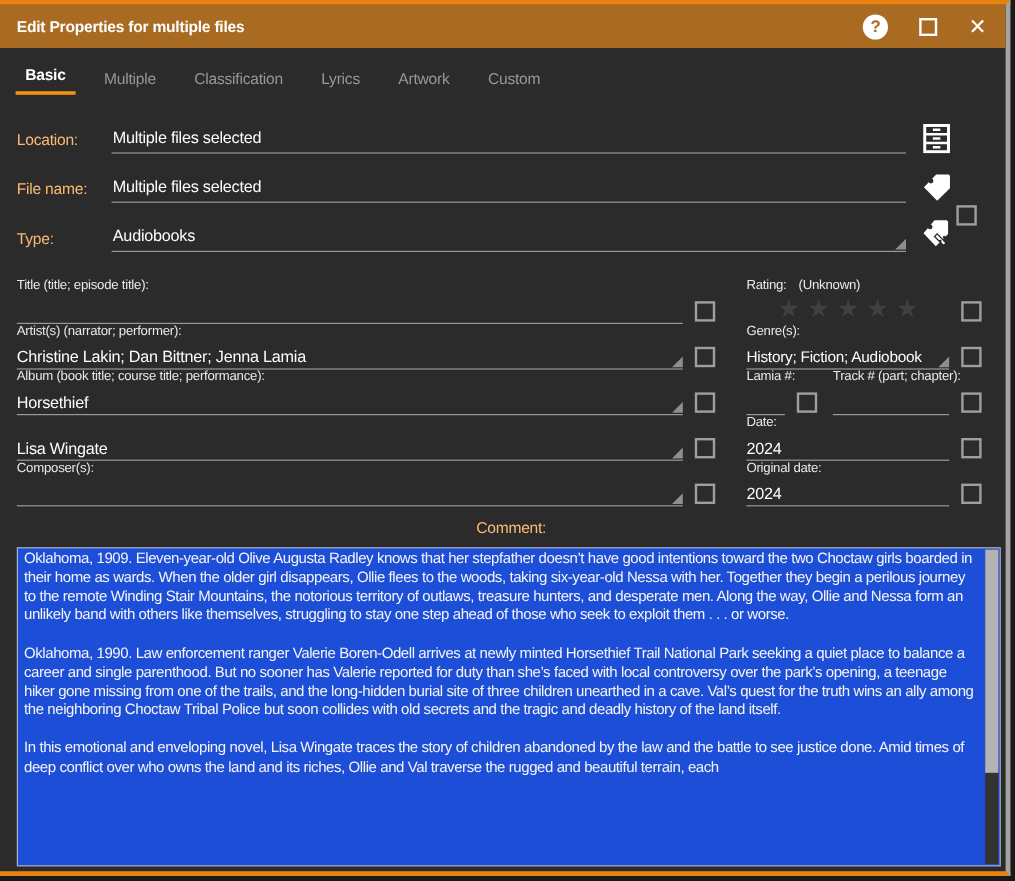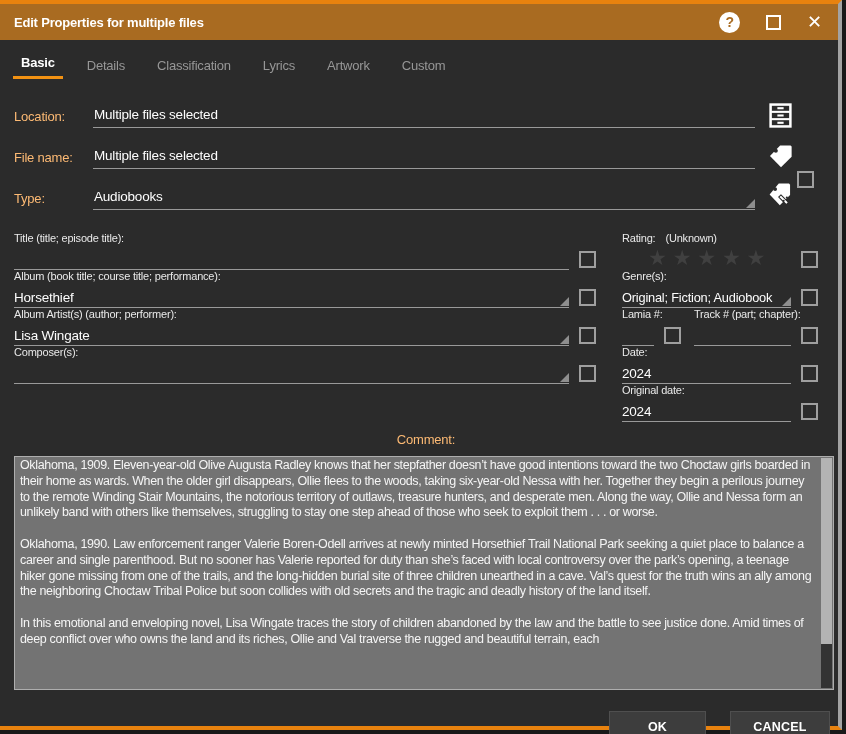--- a/index.html
+++ b/index.html
@@ -52,22 +52,22 @@
   .stars { position:absolute; bottom:2px; left:26px; display:flex; gap:6px; }
   .star { color:#404040; font-size:21px; line-height:20px; cursor:pointer; }
 
   .dt-row { display:flex; }
   .dt-disc { width:66px; position:relative; height:38px; }
   .dt-track { flex:1; margin-left:6px; position:relative; height:38px; }
   .dt-disc .finput { max-width:32px; }
 
   .comment-row { display:flex; align-items:center; margin-top:10px; height:17px; gap:11px;flex-direction:column; }
   .comment-row .trow-label { width:auto; padding-bottom:0; }
-  .comment-box { margin-top:7px; width:820px; height:234px; border:1px solid #aeaeae;
-    background:#737373; position:relative; overflow:hidden; }
+  .comment-box { margin-top:7px; width:820px; height:266px; border:1px solid #aeaeae;
+    background:#1d4ed8; position:relative; overflow:hidden; }
   .comment-text { position:absolute; left:5px; top:1px; right:18px; bottom:0; overflow:hidden;
     color:#f5f5f5; font-size:12.5px; line-height:15.8px; letter-spacing:-0.35px; white-space:pre-wrap; }
   .scroll-track { position:absolute; top:1px; right:1px; bottom:1px; width:11px; background:#333; }
   .scroll-thumb { position:absolute; top:0; right:0; width:11px; height:186px; background:#b3b3b3; cursor:pointer; }
 
   .footer { display:flex; justify-content:flex-end; gap:24px; margin-top:21px; padding-right:8px; }
   .btn { height:31px; background:#3d3d3d; border:1px solid #4f4f4f; color:#fff;
     font-size:12.5px; font-weight:bold; display:flex; align-items:center; justify-content:center;
     cursor:pointer; letter-spacing:0.2px; }
   .btn-ok { width:97px; }
@@ -86,21 +86,21 @@
       <span class="help-circle">
           <span>?</span>
         </span>
       <span class="max-box"></span>
       <span class="close-x">✕</span>
     </div>
   </div>
 
   <div class="tabs">
     <div class="tab active">Basic</div>
-    <div class="tab">Details</div>
+    <div class="tab">Multiple</div>
     <div class="tab">Classification</div>
     <div class="tab">Lyrics</div>
     <div class="tab">Artwork</div>
     <div class="tab">Custom</div>
   </div>
 
   <div class="form">
 
     <div class="trow">
       <div class="trow-label">Location:</div>
@@ -147,31 +147,37 @@
       <div class="col-left">
 
         <div class="fblock">
           <div class="flabel">Title (title; episode title):</div>
           <div class="frow">
             <div class="finput"></div>
             <span class="cb"></span>
           </div>
         </div>
 
+        <div class="fblock">
+          <div class="flabel">Artist(s) (narrator; performer):</div>
+          <div class="frow">
+            <div class="finput combo">Christine Lakin; Dan Bittner; Jenna Lamia</div>
+            <span class="cb"></span>
+          </div>
+        </div>
 
         <div class="fblock">
           <div class="flabel">Album (book title; course title; performance):</div>
           <div class="frow">
             <div class="finput combo">Horsethief</div>
             <span class="cb"></span>
           </div>
         </div>
 
         <div class="fblock">
-          <div class="flabel">Album Artist(s) (author; performer):</div>
           <div class="frow">
             <div class="finput combo">Lisa Wingate</div>
             <span class="cb"></span>
           </div>
         </div>
 
         <div class="fblock">
           <div class="flabel">Composer(s):</div>
           <div class="frow">
             <div class="finput combo"></div>
@@ -196,21 +202,21 @@
             <span class="star">★</span>
           </div>
           <div class="frow" style="left:auto;">
             <span class="cb" style="margin-left:auto;"></span>
           </div>
         </div>
 
         <div class="fblock">
           <div class="flabel">Genre(s):</div>
           <div class="frow">
-            <div class="finput combo" style="font-size:12.8px;">Original; Fiction; Audiobook</div>
+            <div class="finput combo" style="font-size:12.8px;">History; Fiction; Audiobook</div>
             <span class="cb"></span>
           </div>
         </div>
 
         <div class="dt-row">
           <div class="dt-disc">
             <div class="flabel">Lamia #:</div>
             <div class="frow">
               <div class="finput"></div>
               <span class="cb"></span>

